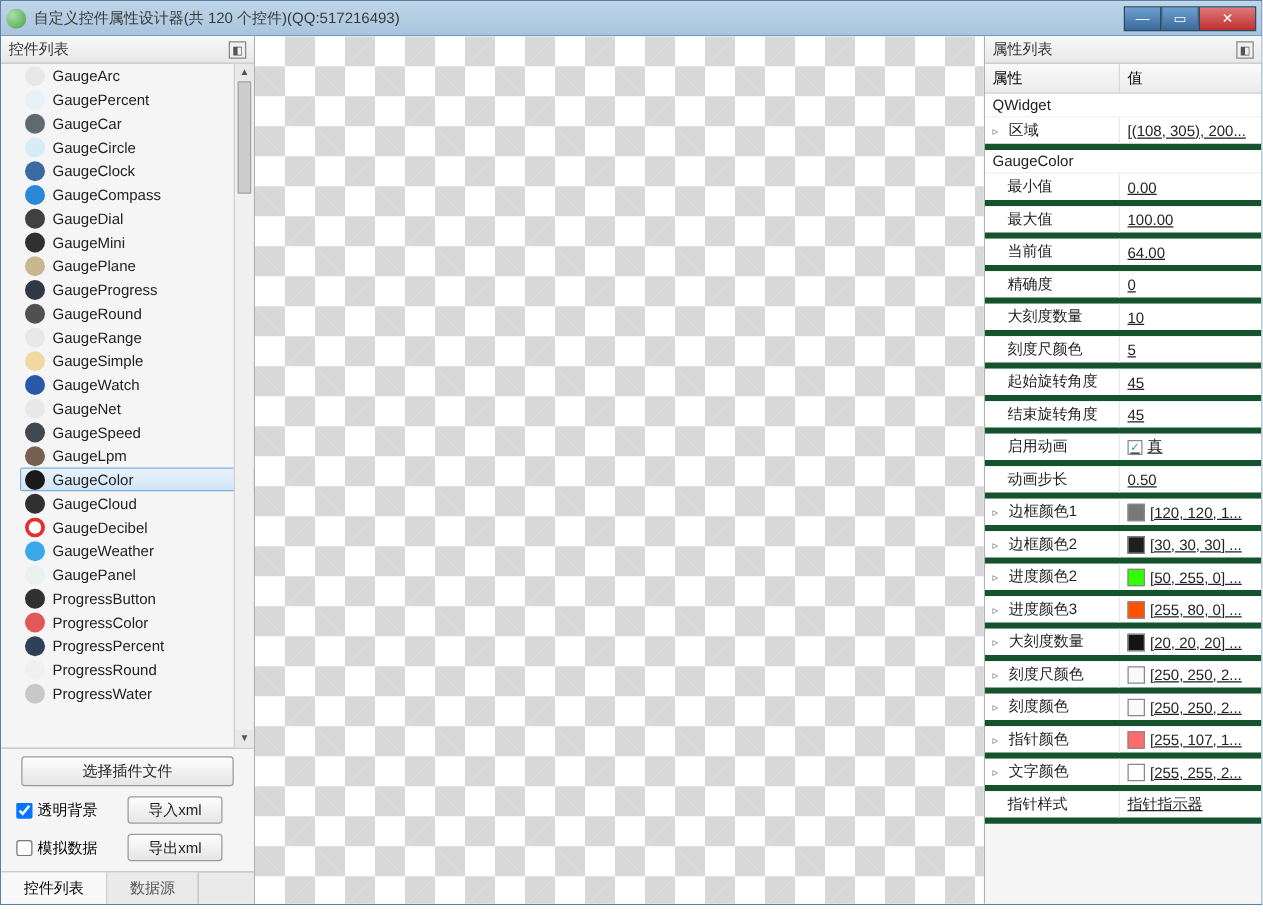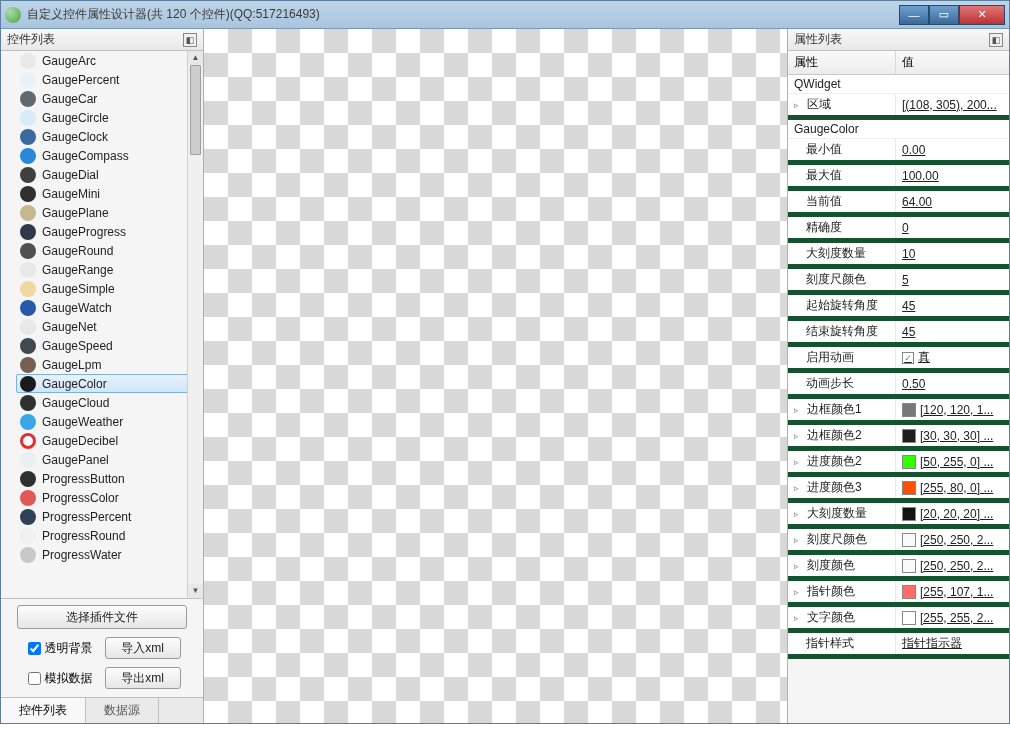--- a/index.html
+++ b/index.html
@@ -28,21 +28,21 @@
 .wl-arrow.up { top: 0; }
 .wl-arrow.down { bottom: 0; }
 
 .wl-item { height: 19px; display: flex; align-items: center; padding: 0 4px; gap: 6px; cursor: default; }
 .wl-item.selected { background: linear-gradient(#e8f2fb, #d0e6f8); border: 1px solid #7eb0de; border-radius: 2px; padding: 0 3px; height: 19px; }
 .wl-icon { width: 16px; height: 16px; border-radius: 50%; flex-shrink: 0; }
 .wl-label { color: #222; white-space: nowrap; }
 
 .bottom-panel { border-top: 1px solid #c0c0c0; padding: 6px 8px 0; background: #f5f5f5; }
 .btn-wide { display: block; width: 170px; height: 24px; margin: 0 auto 8px; background: linear-gradient(#fdfdfd,#e6e6e6); border: 1px solid #9a9a9a; border-radius: 3px; text-align: center; line-height: 22px; color: #222; }
-.form-row { display: flex; align-items: center; gap: 12px; margin-bottom: 8px; padding-left: 4px; justify-content: center; }
+.form-row { display: flex; align-items: center; gap: 24px; margin-bottom: 8px; padding-left: 4px; }
 .form-row label { display: flex; align-items: center; gap: 4px; }
 .form-row input[type=checkbox] { width: 13px; height: 13px; }
 .btn-small { width: 76px; height: 22px; background: linear-gradient(#fdfdfd,#e6e6e6); border: 1px solid #9a9a9a; border-radius: 3px; text-align: center; line-height: 20px; color: #222; }
 
 .tabs { display: flex; border-top: 1px solid #c0c0c0; background: #eaeaea; height: 26px; }
 .tab { padding: 0 18px; line-height: 24px; border-right: 1px solid #c0c0c0; background: #f8f8f8; }
 .tab.inactive { background: #eaeaea; color: #555; }
 
 .canvas { flex: 1; position: relative; background: #fff; }
 .checker { position: absolute; inset: 0; background-image:
@@ -159,26 +159,26 @@
             </div>
             <div class="wl-item selected">
               <span class="wl-icon" style="background: rgb(26, 26, 26);"></span>
               <span class="wl-label">GaugeColor</span>
             </div>
             <div class="wl-item">
               <span class="wl-icon" style="background: rgb(48, 48, 48);"></span>
               <span class="wl-label">GaugeCloud</span>
             </div>
             <div class="wl-item">
+              <span class="wl-icon" style="background: rgb(255, 255, 255); box-shadow: rgb(224, 48, 48) 0px 0px 0px 3px inset;"></span>
+              <span class="wl-label">GaugeDecibel</span>
+            </div>
+            <div class="wl-item">
               <span class="wl-icon" style="background: rgb(56, 168, 232);"></span>
               <span class="wl-label">GaugeWeather</span>
-            </div>
-            <div class="wl-item">
-              <span class="wl-icon" style="background: rgb(255, 255, 255); box-shadow: rgb(224, 48, 48) 0px 0px 0px 3px inset;"></span>
-              <span class="wl-label">GaugeDecibel</span>
             </div>
             <div class="wl-item">
               <span class="wl-icon" style="background: rgb(232, 240, 240);"></span>
               <span class="wl-label">GaugePanel</span>
             </div>
             <div class="wl-item">
               <span class="wl-icon" style="background: rgb(48, 48, 48);"></span>
               <span class="wl-label">ProgressButton</span>
             </div>
             <div class="wl-item">

